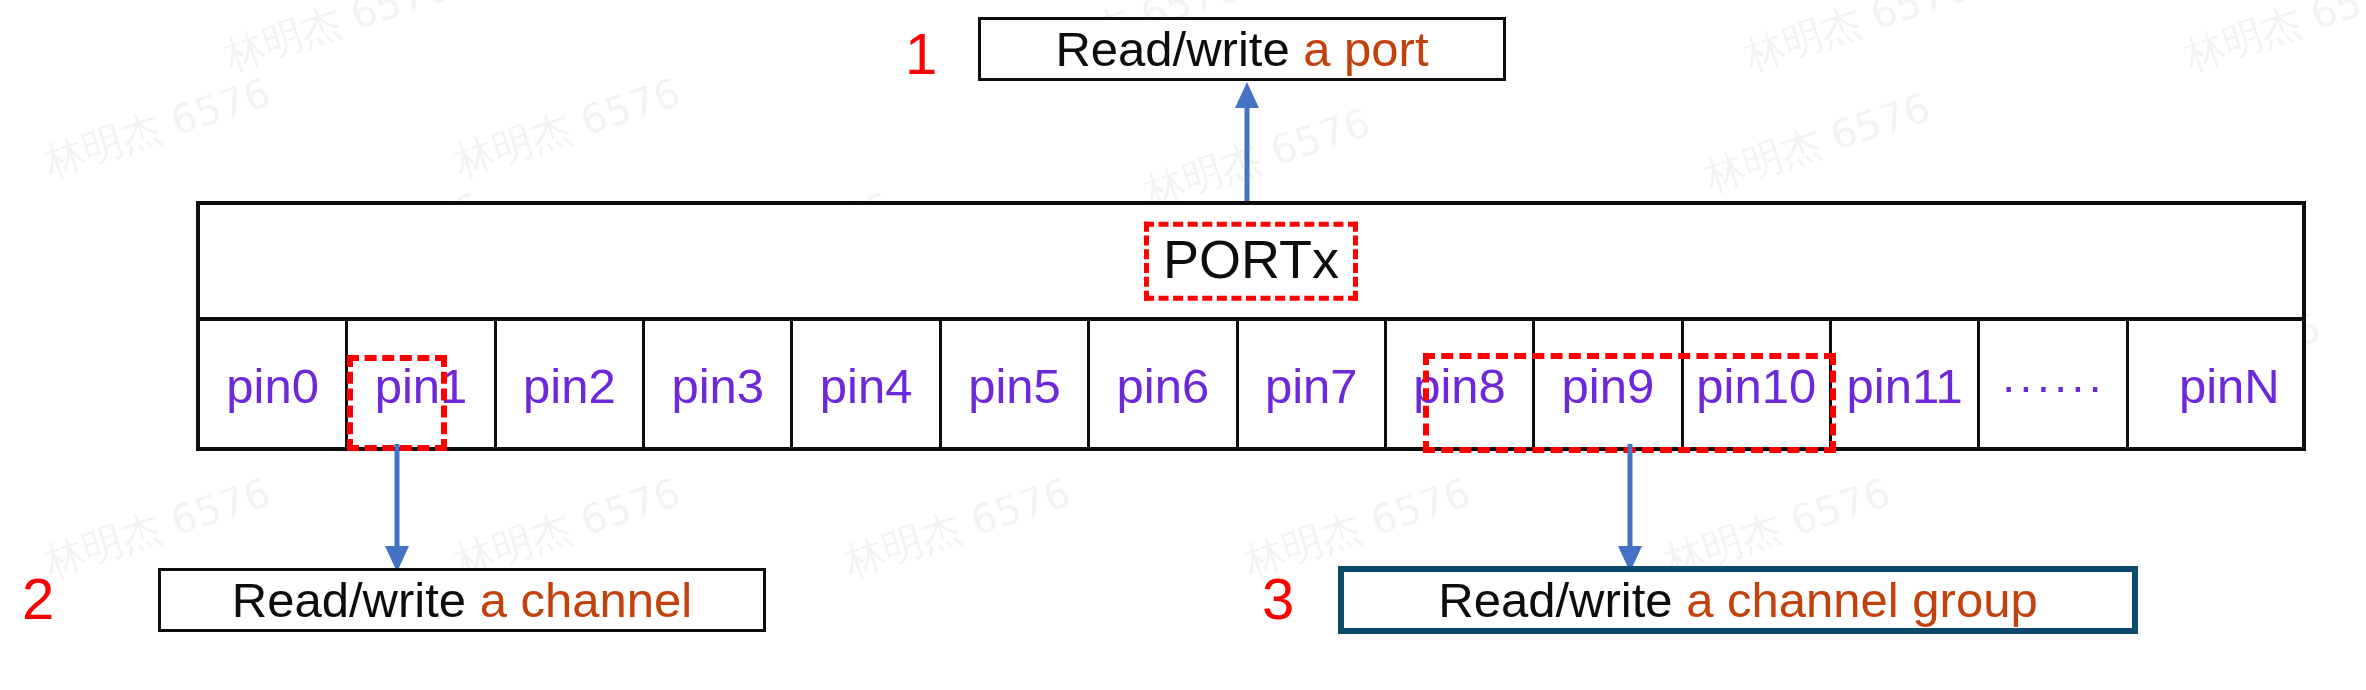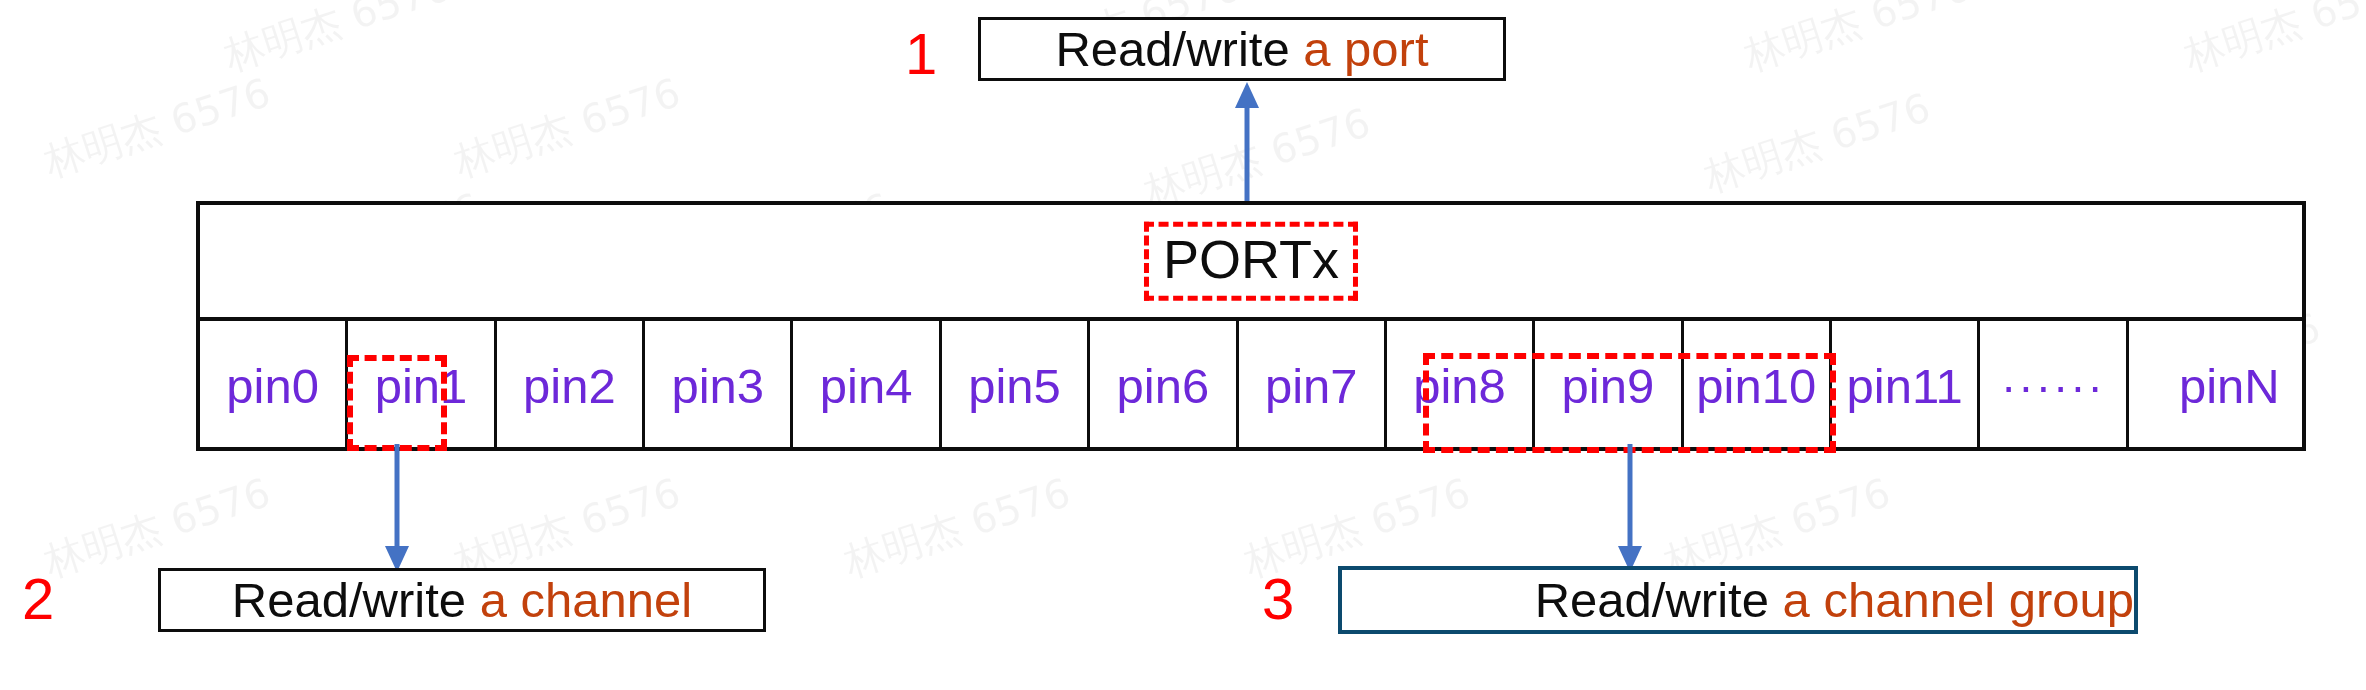--- a/index.html
+++ b/index.html
@@ -44,21 +44,21 @@
   .callout .txt {
     font-size: 49px;
     line-height: 1;
     color: #0d0d0d;
     letter-spacing: 0px;
   }
   .callout .txt .accent {
     color: #c2410c;
   }
   .box-black { border: 3px solid #0d0d0d; }
-  .box-red   { border: 4px solid #0c4a6e; justify-content: flex-end; }
+  .box-red   { border: 6px solid #0c4a6e; }
 
   
   .idx {
     position: absolute;
     color: #ff0000;
     font-size: 58px;
     line-height: 1;
     font-family: "Liberation Sans", sans-serif;
   }
 

